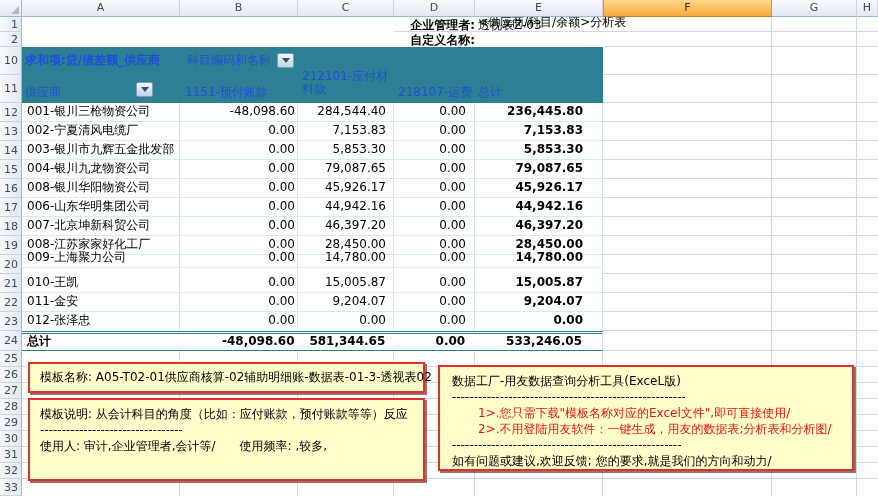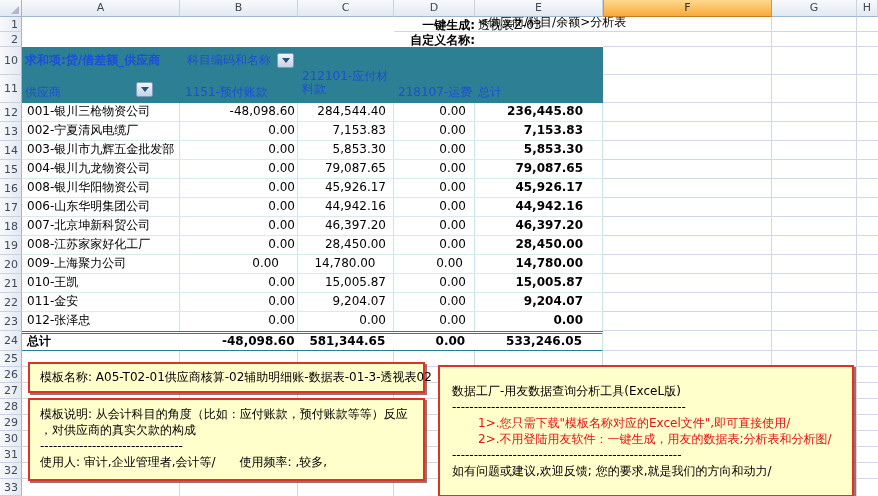--- a/index.html
+++ b/index.html
@@ -55,35 +55,35 @@
   .c4{width:128px;padding-right:20px;text-align:right;font-weight:bold;}
   .trow{position:absolute;left:22px;top:331px;width:581px;height:20px;box-sizing:border-box;display:flex;
         background:#fff;border-top:3px double #2B7D93;border-bottom:1px solid #2B7D93;border-right:1px solid #CFE3ED;
         font-weight:bold;z-index:3;}
   .trow .dcell{line-height:15px;}
   
   .note{position:absolute;box-sizing:border-box;background:#FFFFCC;border:2px solid #DD3227;
         box-shadow:2px 2px 0 rgba(122,64,64,.75);z-index:5;color:#000;}
   .note1{left:28px;top:362px;width:397px;height:31px;padding:6px 10px;line-height:15px;white-space:nowrap;}
   .note2{left:28px;top:398px;width:397px;height:83px;padding:6px 10px;line-height:16px;}
-  .note3{left:438px;top:365px;width:416px;height:132px;padding:16px 12px;line-height:16px;}
+  .note3{left:438px;top:365px;width:416px;height:106px;padding:6px 12px;line-height:16px;}
   .note div{white-space:nowrap;}
   .red{color:#E31412;padding-left:26px;}
   .dash{letter-spacing:0;}
 </style>
 </head>
 <body>
 
 <div class="sheet">
 
   <div class="corner">
     <div class="tri"></div>
   </div>
 
-  <div class="ilab lbl1">一键生成:</div>
+  <div class="ilab lbl1">企业管理者:</div>
   <div class="ival val1">透视表Z-03</div>
   <div class="ilab lbl2">自定义名称:</div>
   <div class="ival val2">&lt;供应商/科目/余额&gt;分析表</div>
 
   <div class="tealblock"></div>
   <div class="ph vf">求和项:贷/借差额_供应商</div>
   <div class="ph cf">科目编码和名称</div>
   <div class="dd dd1">
     <div class="arr"></div>
   </div>
@@ -103,21 +103,20 @@
     <div class="dcell c3">0.00</div>
     <div class="dcell c4">533,246.05</div>
   </div>
 
   <div class="note note1">
     <div>模板名称:  A05-T02-01供应商核算-02辅助明细账-数据表-01-3-透视表02</div>
   </div>
 
   <div class="note note2">
     <div>模板说明:  从会计科目的角度（比如：应付账款，预付账款等等）反应</div>
-    <div>，对供应商的真实欠款的构成</div>
     <div class="dash">---------------------------------</div>
     <div>使用人: 审计,企业管理者,会计等/　　使用频率: ,较多,</div>
   </div>
 
   <div class="note note3">
     <div>数据工厂-用友数据查询分析工具(ExceL版)</div>
     <div class="dash">------------------------------------------------------</div>
     <div class="red">1&gt;.您只需下载"模板名称对应的Excel文件",即可直接使用/</div>
     <div class="red">2&gt;.不用登陆用友软件：一键生成，用友的数据表;分析表和分析图/</div>
     <div class="dash">-----------------------------------------------------</div>
@@ -246,21 +245,21 @@
       <div class="dcell c3">0.00</div>
       <div class="dcell c4">46,397.20</div>
     </div>
     <div class="drow" style="top: 236px;">
       <div class="dcell c0">008-江苏家家好化工厂</div>
       <div class="dcell c1">0.00</div>
       <div class="dcell c2">28,450.00</div>
       <div class="dcell c3">0.00</div>
       <div class="dcell c4">28,450.00</div>
     </div>
-    <div class="drow" style="top: 255px; gap: 16px;">
+    <div class="drow" style="top: 249px;">
       <div class="dcell c0">009-上海聚力公司</div>
       <div class="dcell c1">0.00</div>
       <div class="dcell c2">14,780.00</div>
       <div class="dcell c3">0.00</div>
       <div class="dcell c4">14,780.00</div>
     </div>
     <div class="drow" style="top: 274px; align-items: center;">
       <div class="dcell c0">010-王凯</div>
       <div class="dcell c1">0.00</div>
       <div class="dcell c2">15,005.87</div>

